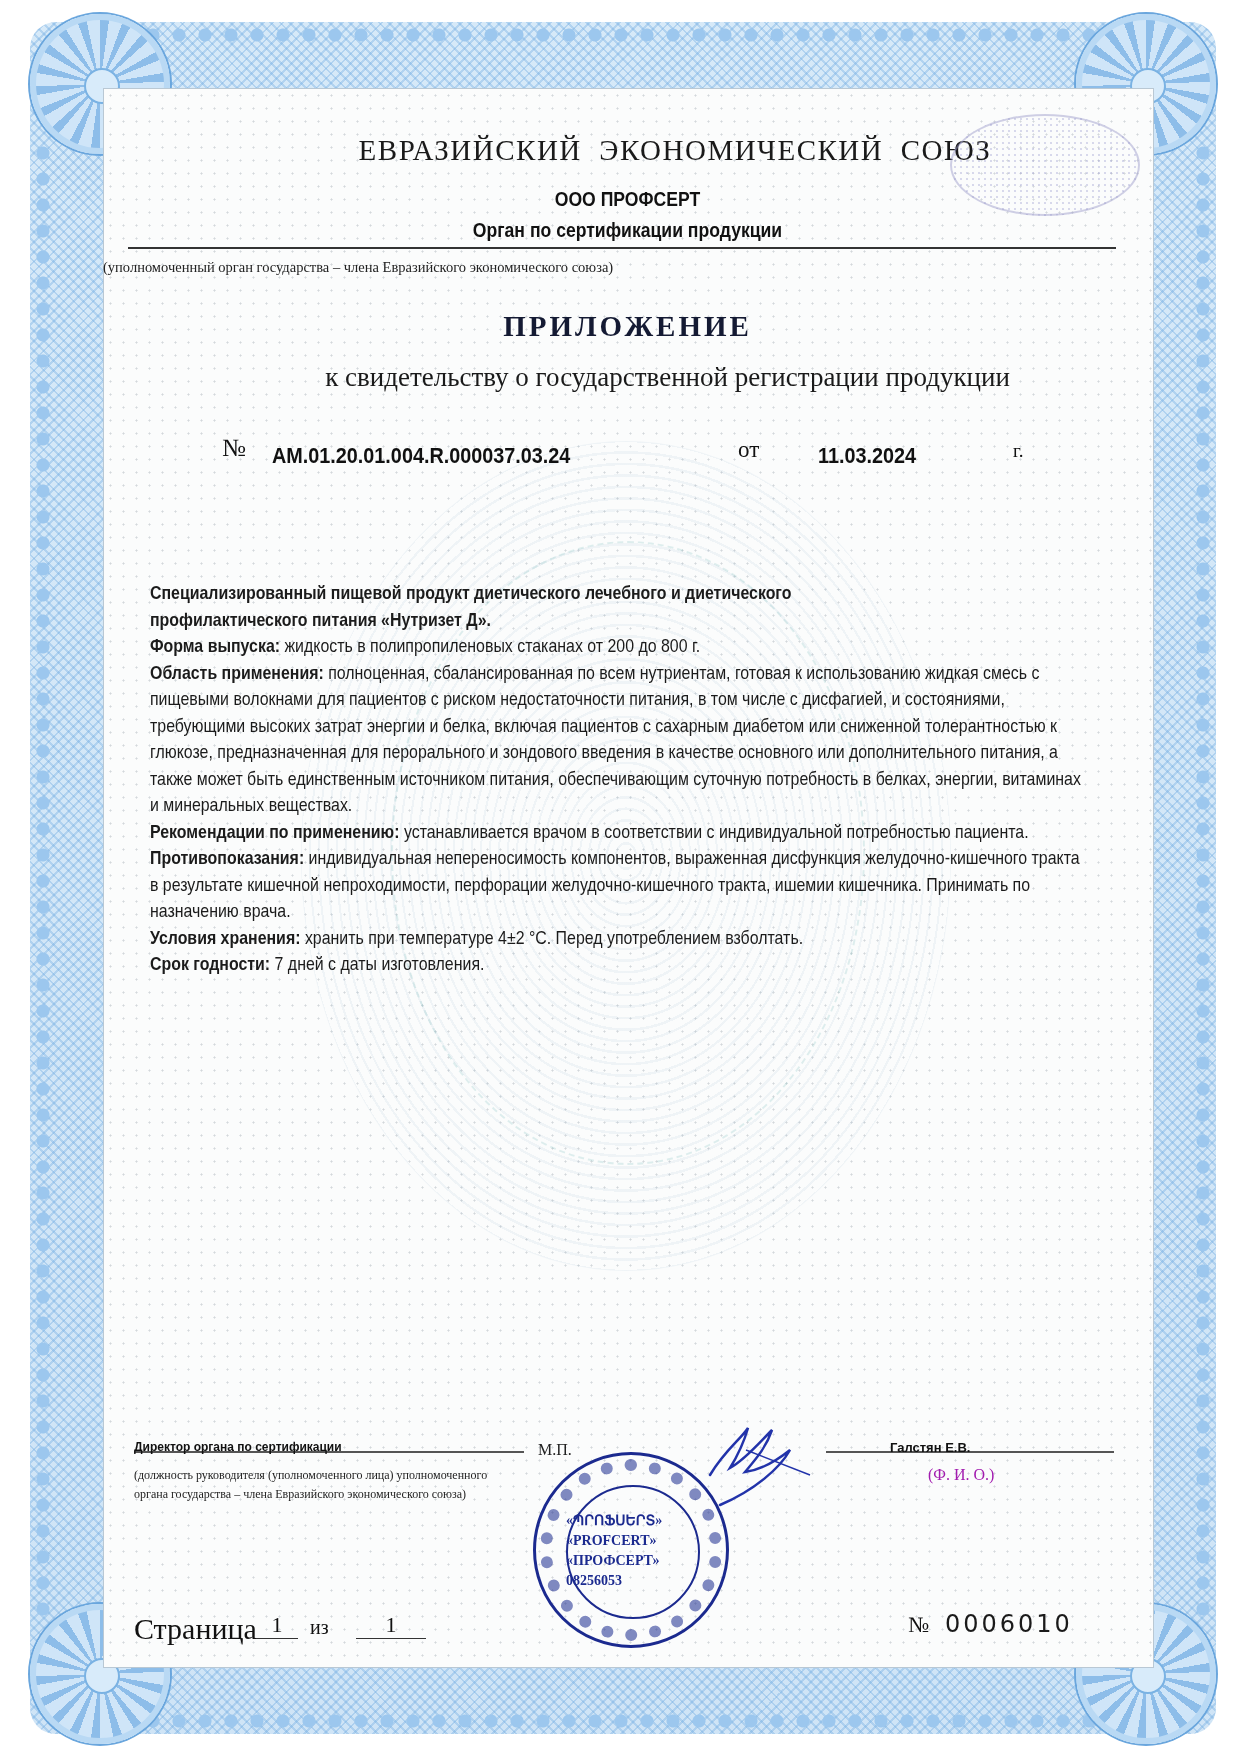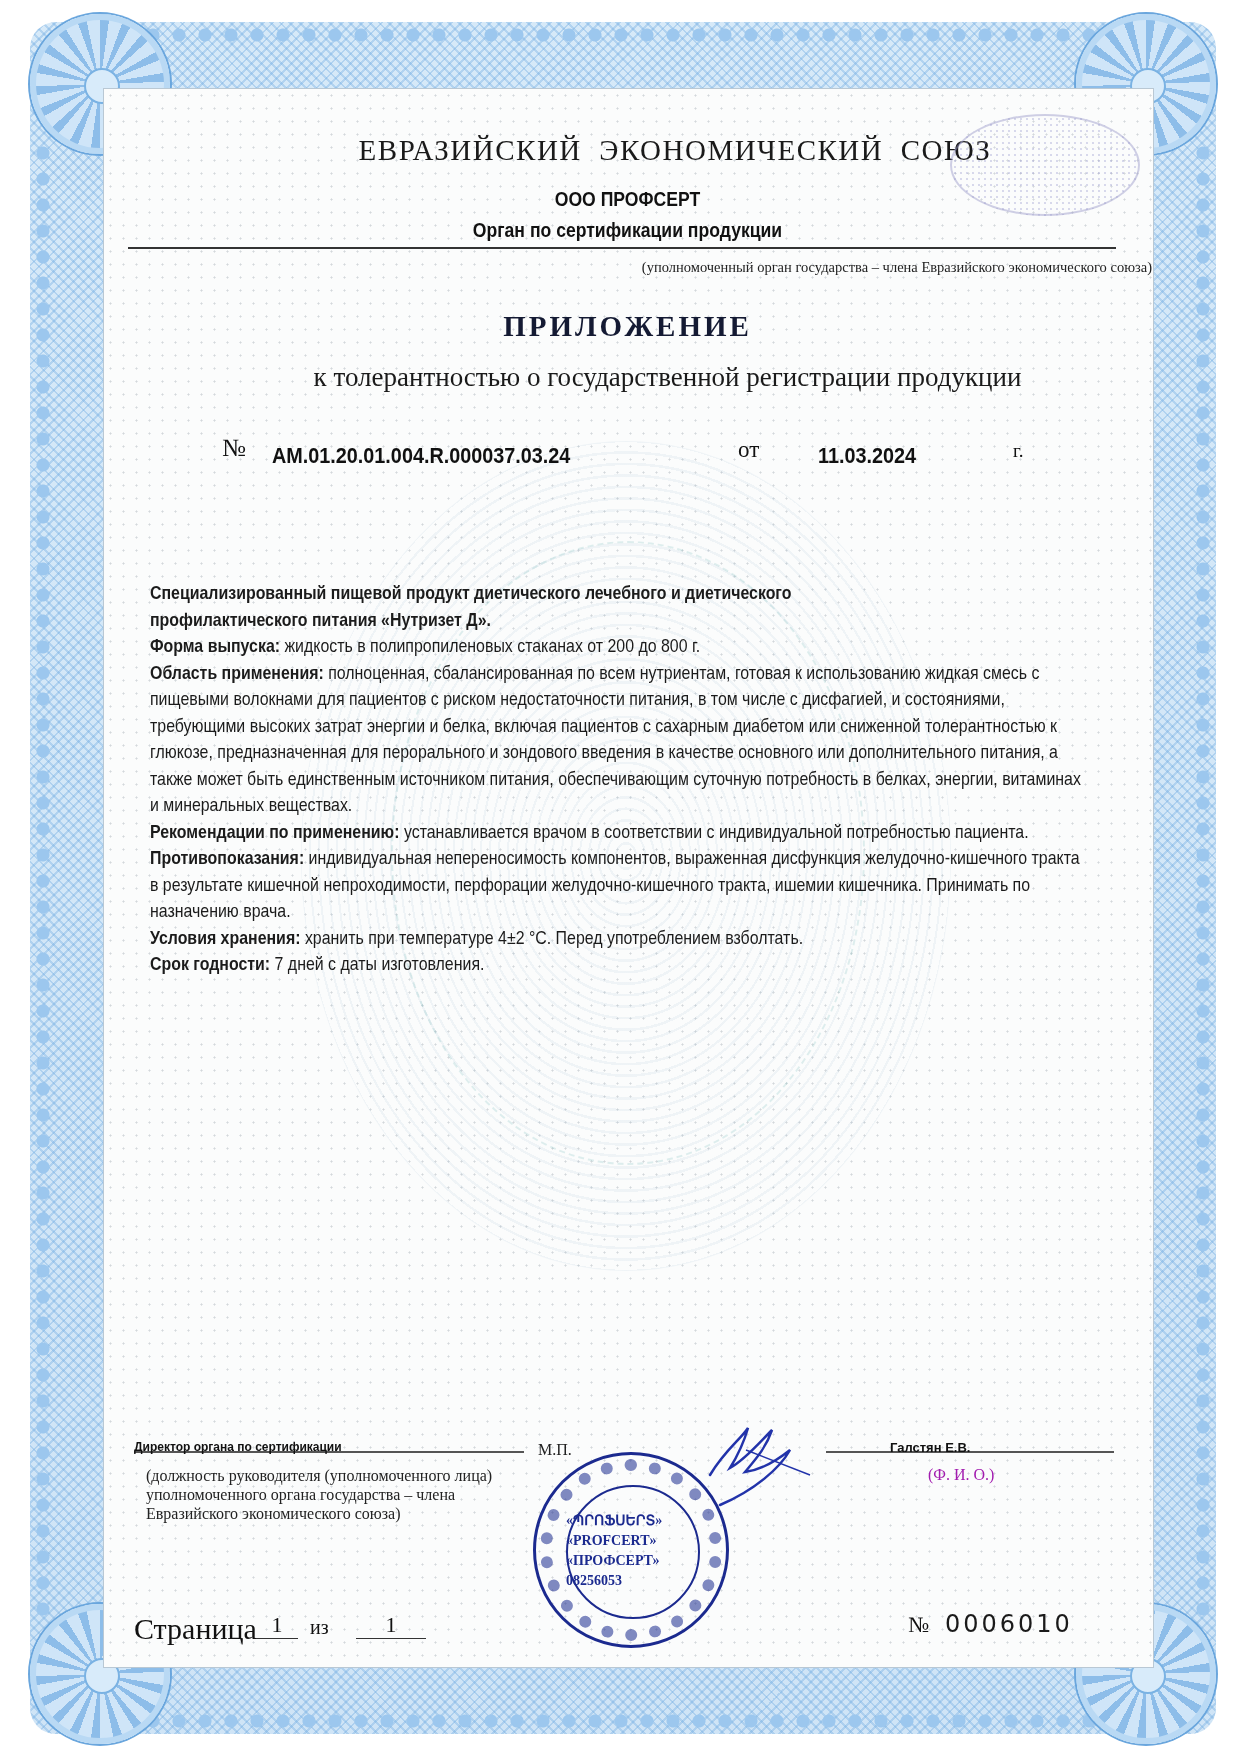--- a/index.html
+++ b/index.html
@@ -82,21 +82,21 @@
     font-family: "Liberation Sans", sans-serif; font-weight: bold; font-size: 20px;
     transform: scaleX(0.88);
   }
   .org-subtitle {
     left: 103px; width: 1049px; top: 219px; text-align: center;
     font-family: "Liberation Sans", sans-serif; font-weight: bold; font-size: 20px;
     transform: scaleX(0.88);
   }
   .hline { height: 1.5px; background: #333; }
   .org-note {
-    left: 103px; width: 1049px; top: 259px; text-align: right;
+    left: 103px; width: 1049px; top: 259px; text-align: left;
     font-size: 14.5px; color: #222;
   }
   .doc-title {
     left: 103px; width: 1049px; top: 310px; text-align: center;
     font-weight: bold; font-size: 29px; letter-spacing: 3px; color: #141a33;
   }
   .doc-subtitle {
     left: 103px; width: 1049px; top: 362px; text-align: center;
     font-size: 27px; color: #1a1a1a; padding-left: 40px;
   }
@@ -122,21 +122,21 @@
   .body-text p { margin: 0; }
   .body-text b { font-weight: bold; }
   .body-text .title-line { font-weight: bold; }
 
   .director {
     left: 134px; top: 1440px; font-family: "Liberation Sans", sans-serif;
     font-weight: bold; font-size: 12px;
   }
   .director-line { left: 134px; top: 1451px; width: 390px; height: 1.5px; background:#555; }
   .director-note {
-    left: 146px; top: 1466px; width: 390px; font-size: 16px; line-height: 19px; color:#222;
+    left: 134px; top: 1466px; width: 390px; font-size: 12px; line-height: 19px; color:#222;
   }
   .mp { left: 538px; top: 1441px; font-size: 16px; color: #222; }
   .fio-line { left: 826px; top: 1451px; width: 288px; height: 1.5px; background:#555; }
   .fio-name {
     left: 890px; top: 1440px; font-family: "Liberation Sans", sans-serif;
     font-weight: bold; font-size: 13px; background: transparent;
   }
   .fio-note { left: 928px; top: 1466px; font-size: 16px; color:#a21caf; }
 
   .stamp {
@@ -195,21 +195,21 @@
 </div>
 
 <div class="abs union-title" style="white-space:pre;">ЕВРАЗИЙСКИЙ  ЭКОНОМИЧЕСКИЙ  СОЮЗ</div>
 <div class="abs emblem"></div>
 <div class="abs org-name">ООО ПРОФСЕРТ</div>
 <div class="abs org-subtitle">Орган по сертификации продукции</div>
 <div class="abs hline" style="left:128px;top:247px;width:988px;"></div>
 <div class="abs org-note">(уполномоченный орган государства – члена Евразийского экономического союза)</div>
 
 <div class="abs doc-title">ПРИЛОЖЕНИЕ</div>
-<div class="abs doc-subtitle">к толерантностью о государственной регистрации продукции</div>
+<div class="abs doc-subtitle">к свидетельству о государственной регистрации продукции</div>
 
 <div class="abs num-sign">№</div>
 <div class="abs cert-number">AM.01.20.01.004.R.000037.03.24</div>
 <div class="abs ot-label">от</div>
 <div class="abs cert-date">11.03.2024</div>
 <div class="abs g-label">г.</div>
 
 <div class="abs body-text">
   <div class="wide">
     <p class="title-line">Специализированный пищевой продукт диетического лечебного и диетического</p>

